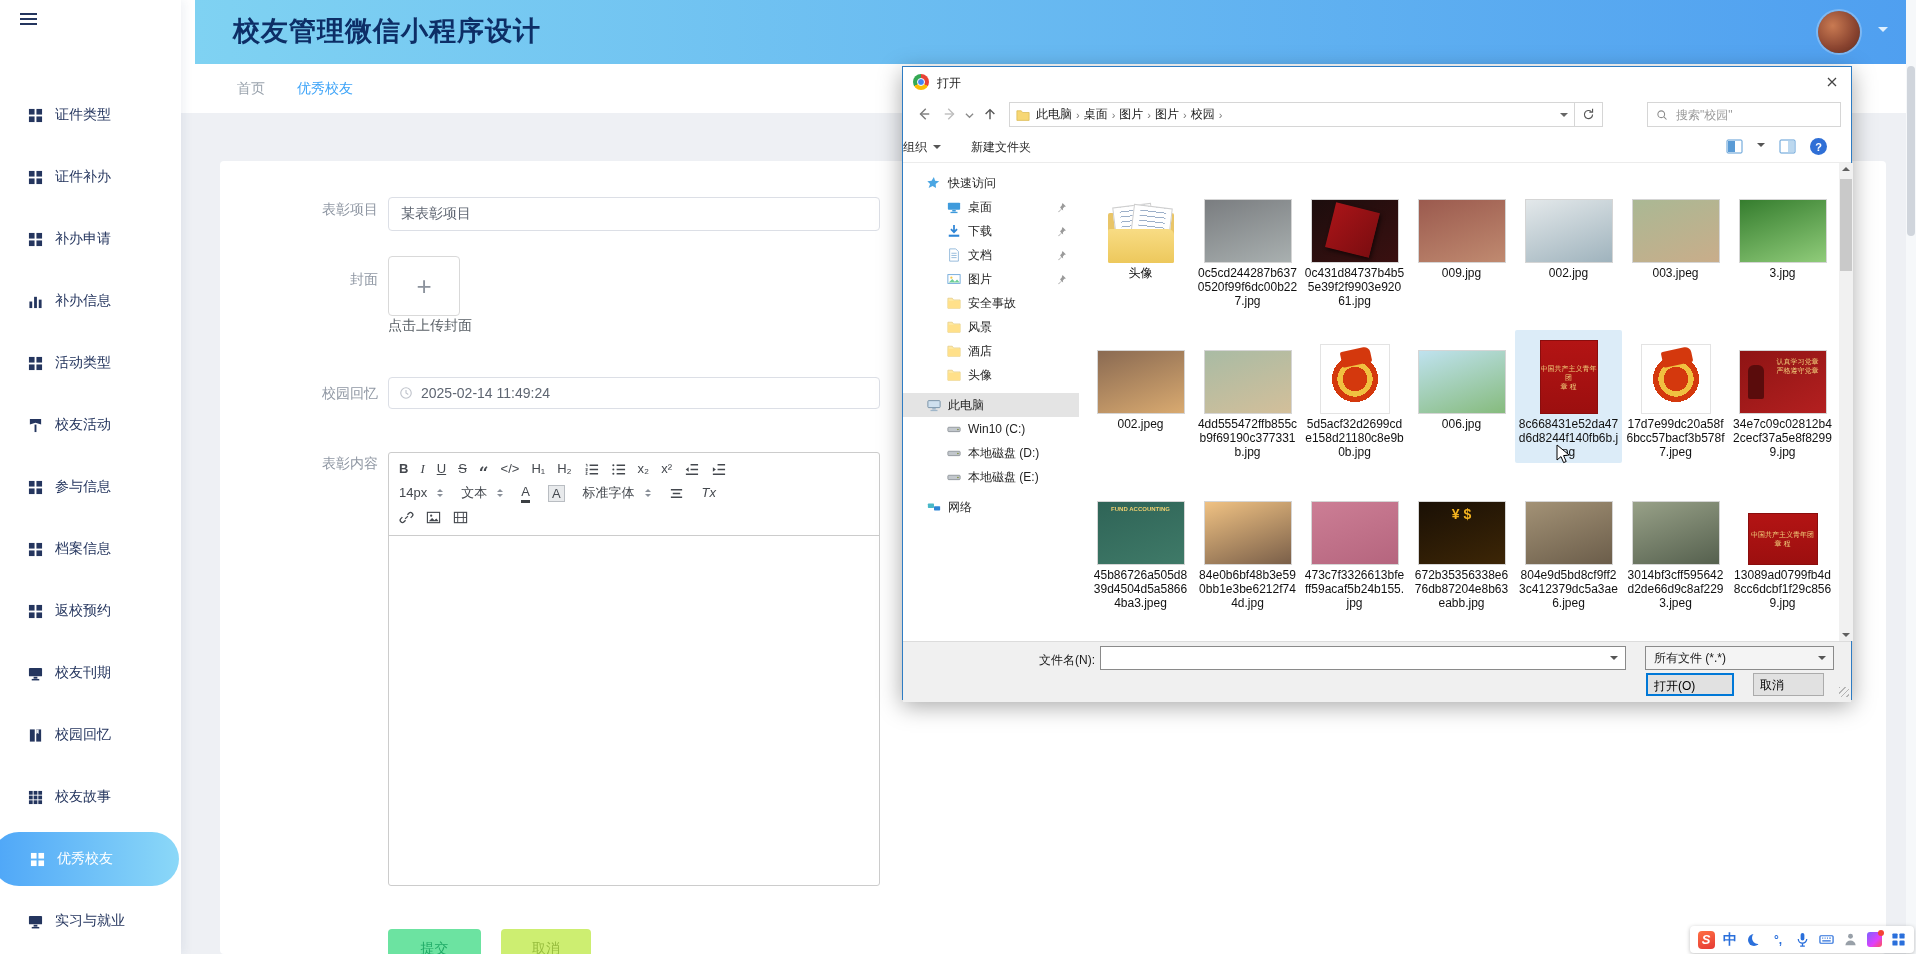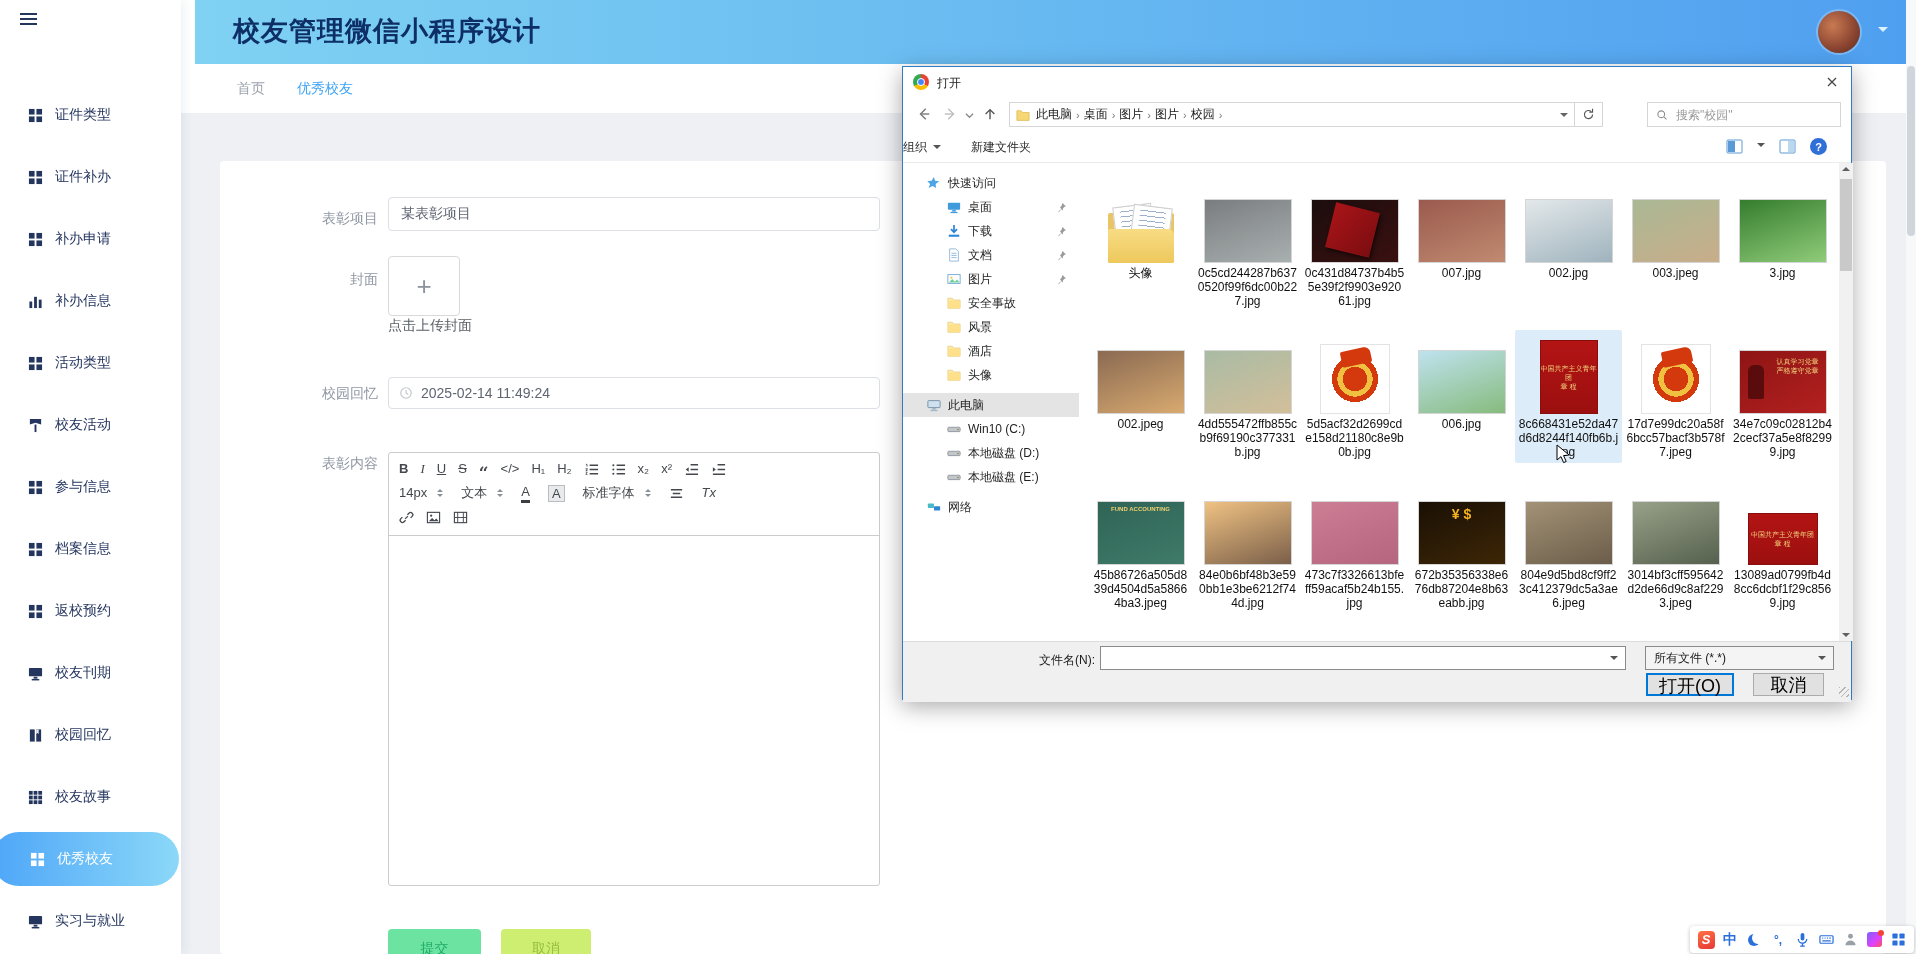--- a/index.html
+++ b/index.html
@@ -137,21 +137,21 @@
   .varr{position:absolute;left:3px;width:0;height:0;border:4px solid transparent;}
   .varr.up{top:4px;border-bottom-color:#606060;border-top-width:0;}
   .varr.dn{bottom:4px;border-top-color:#606060;border-bottom-width:0;}
   .dlg-footer{position:absolute;left:0;right:0;top:574px;height:60px;background:#f0f0f0;border-top:1px solid #dcdcdc;}
   .fn-label{position:absolute;left:100px;top:585px;width:92px;text-align:right;}
   .fn-combo{position:absolute;left:197px;top:579px;width:526px;height:24px;box-sizing:border-box;border:1px solid #8a8a8a;background:#fff;}
   .fn-combo input{position:absolute;inset:0;border:none;outline:none;padding:0 20px 0 6px;font-size:12px;font-family:inherit;background:transparent;}
   .combo-caret{position:absolute;right:7px;top:9px;width:0;height:0;border:4px solid transparent;border-top-color:#555;}
   .ft-combo{position:absolute;left:742px;top:579px;width:189px;height:24px;box-sizing:border-box;border:1px solid #8a8a8a;
           background:#f4f4f4;display:flex;align-items:center;padding-left:8px;cursor:pointer;}
-  .dbtn{position:absolute;top:606px;height:23px;box-sizing:border-box;background:#e1e1e1;font-size:18px;text-align:center;
+  .dbtn{position:absolute;top:606px;height:23px;box-sizing:border-box;background:#e1e1e1;font-size:12px;text-align:left;
         line-height:20px;cursor:pointer;font-family:inherit;}
   .dbtn.open{left:743px;width:88px;border:2px solid var(--defBlue,#0078d7);}
   .dbtn.cancel{left:850px;width:71px;border:1px solid #ababab;}
   .grip{position:absolute;right:2px;bottom:2px;width:10px;height:10px;
         background:repeating-linear-gradient(135deg,#b5b5b5 0 1px,transparent 1px 4px);}
   
   .ime{position:absolute;left:1690px;top:926px;width:224px;height:27px;background:#fff;border-radius:4px;z-index:30;
        box-shadow:0 1px 4px rgba(0,0,0,.25);display:flex;align-items:center;justify-content:space-around;padding:0 4px;box-sizing:border-box;}
   .ime .ii{width:17px;height:17px;display:flex;align-items:center;justify-content:center;cursor:pointer;}
   .ime .ii svg{width:15px;height:15px;}
@@ -340,21 +340,21 @@
     <div class="avatar"></div>
     <span class="av-caret"></span>
   </header>
 
   <div class="crumbs" id="crumbs">
       <span class="crumb">首页</span>
       <span class="crumb active">优秀校友</span>
     </div>
 
   <main class="panel">
-    <span class="lbl" style="top:40px;line-height:34px;">表彰项目</span>
+    <span class="lbl" style="top:31px;line-height:34px;">表彰项目</span>
     <input class="text-input" style="top: 36px;" value="某表彰项目">
     <span class="lbl" style="top:110px;">封面</span>
     <div class="upload">
       <span>+</span>
     </div>
     <div class="hint">点击上传封面</div>
     <span class="lbl" style="top:216px;line-height:32px;">校园回忆</span>
     <div class="date-input">
       <span class="ic"><svg viewBox="0 0 16 16">
             <circle cx="8" cy="8" r="6" fill="none" stroke="#c0c4cc" stroke-width="1.3"></circle>
@@ -758,21 +758,21 @@
               <div class="thumb k-book-dark" style="background: linear-gradient(150deg, rgb(28, 13, 13), rgb(58, 16, 16));">
                 <span class="bk"></span>
               </div>
             </div>
             <div class="fname">0c431d84737b4b55e39f2f9903e92061.jpg</div>
           </div>
           <div class="file">
             <div class="thumbwrap">
               <div class="thumb k-image" style="background: linear-gradient(160deg, rgb(155, 90, 78), rgb(192, 138, 112));"></div>
             </div>
-            <div class="fname">007.jpg</div>
+            <div class="fname">009.jpg</div>
           </div>
           <div class="file">
             <div class="thumbwrap">
               <div class="thumb k-image" style="background: linear-gradient(160deg, rgb(227, 232, 234), rgb(159, 179, 189));"></div>
             </div>
             <div class="fname">002.jpg</div>
           </div>
           <div class="file">
             <div class="thumbwrap">
               <div class="thumb k-image" style="background: linear-gradient(160deg, rgb(170, 184, 148), rgb(201, 173, 138));"></div>

